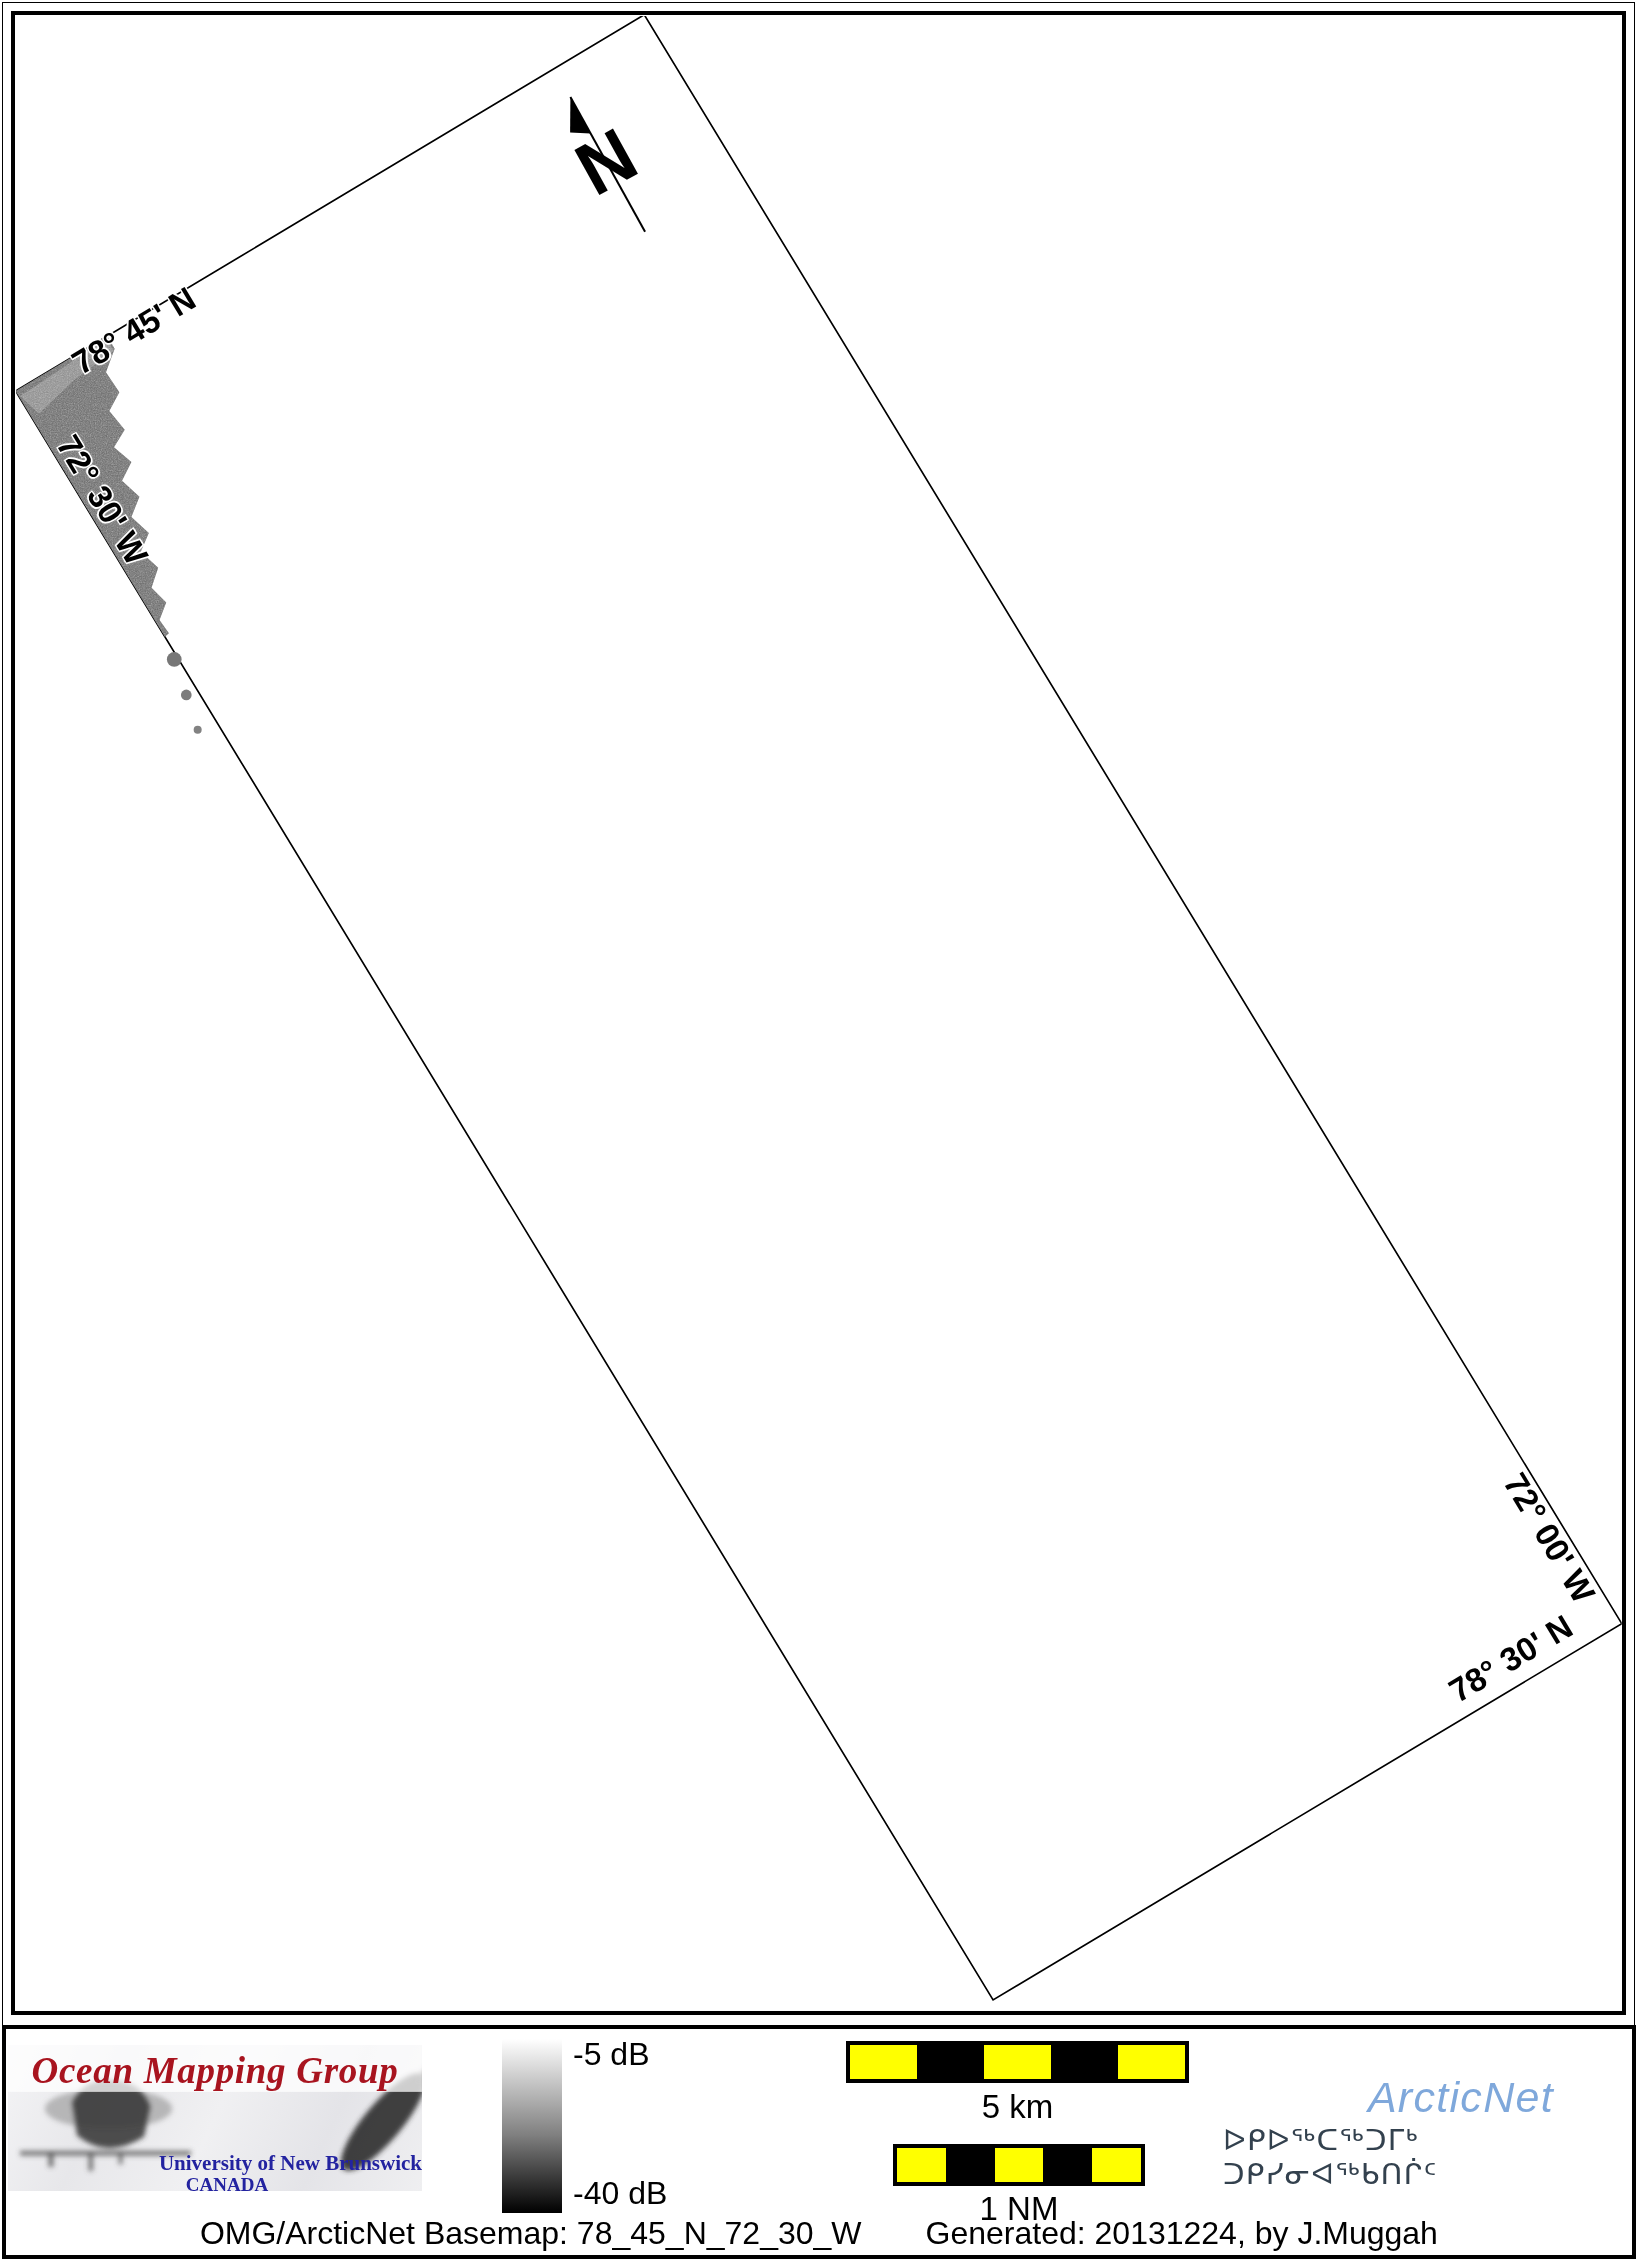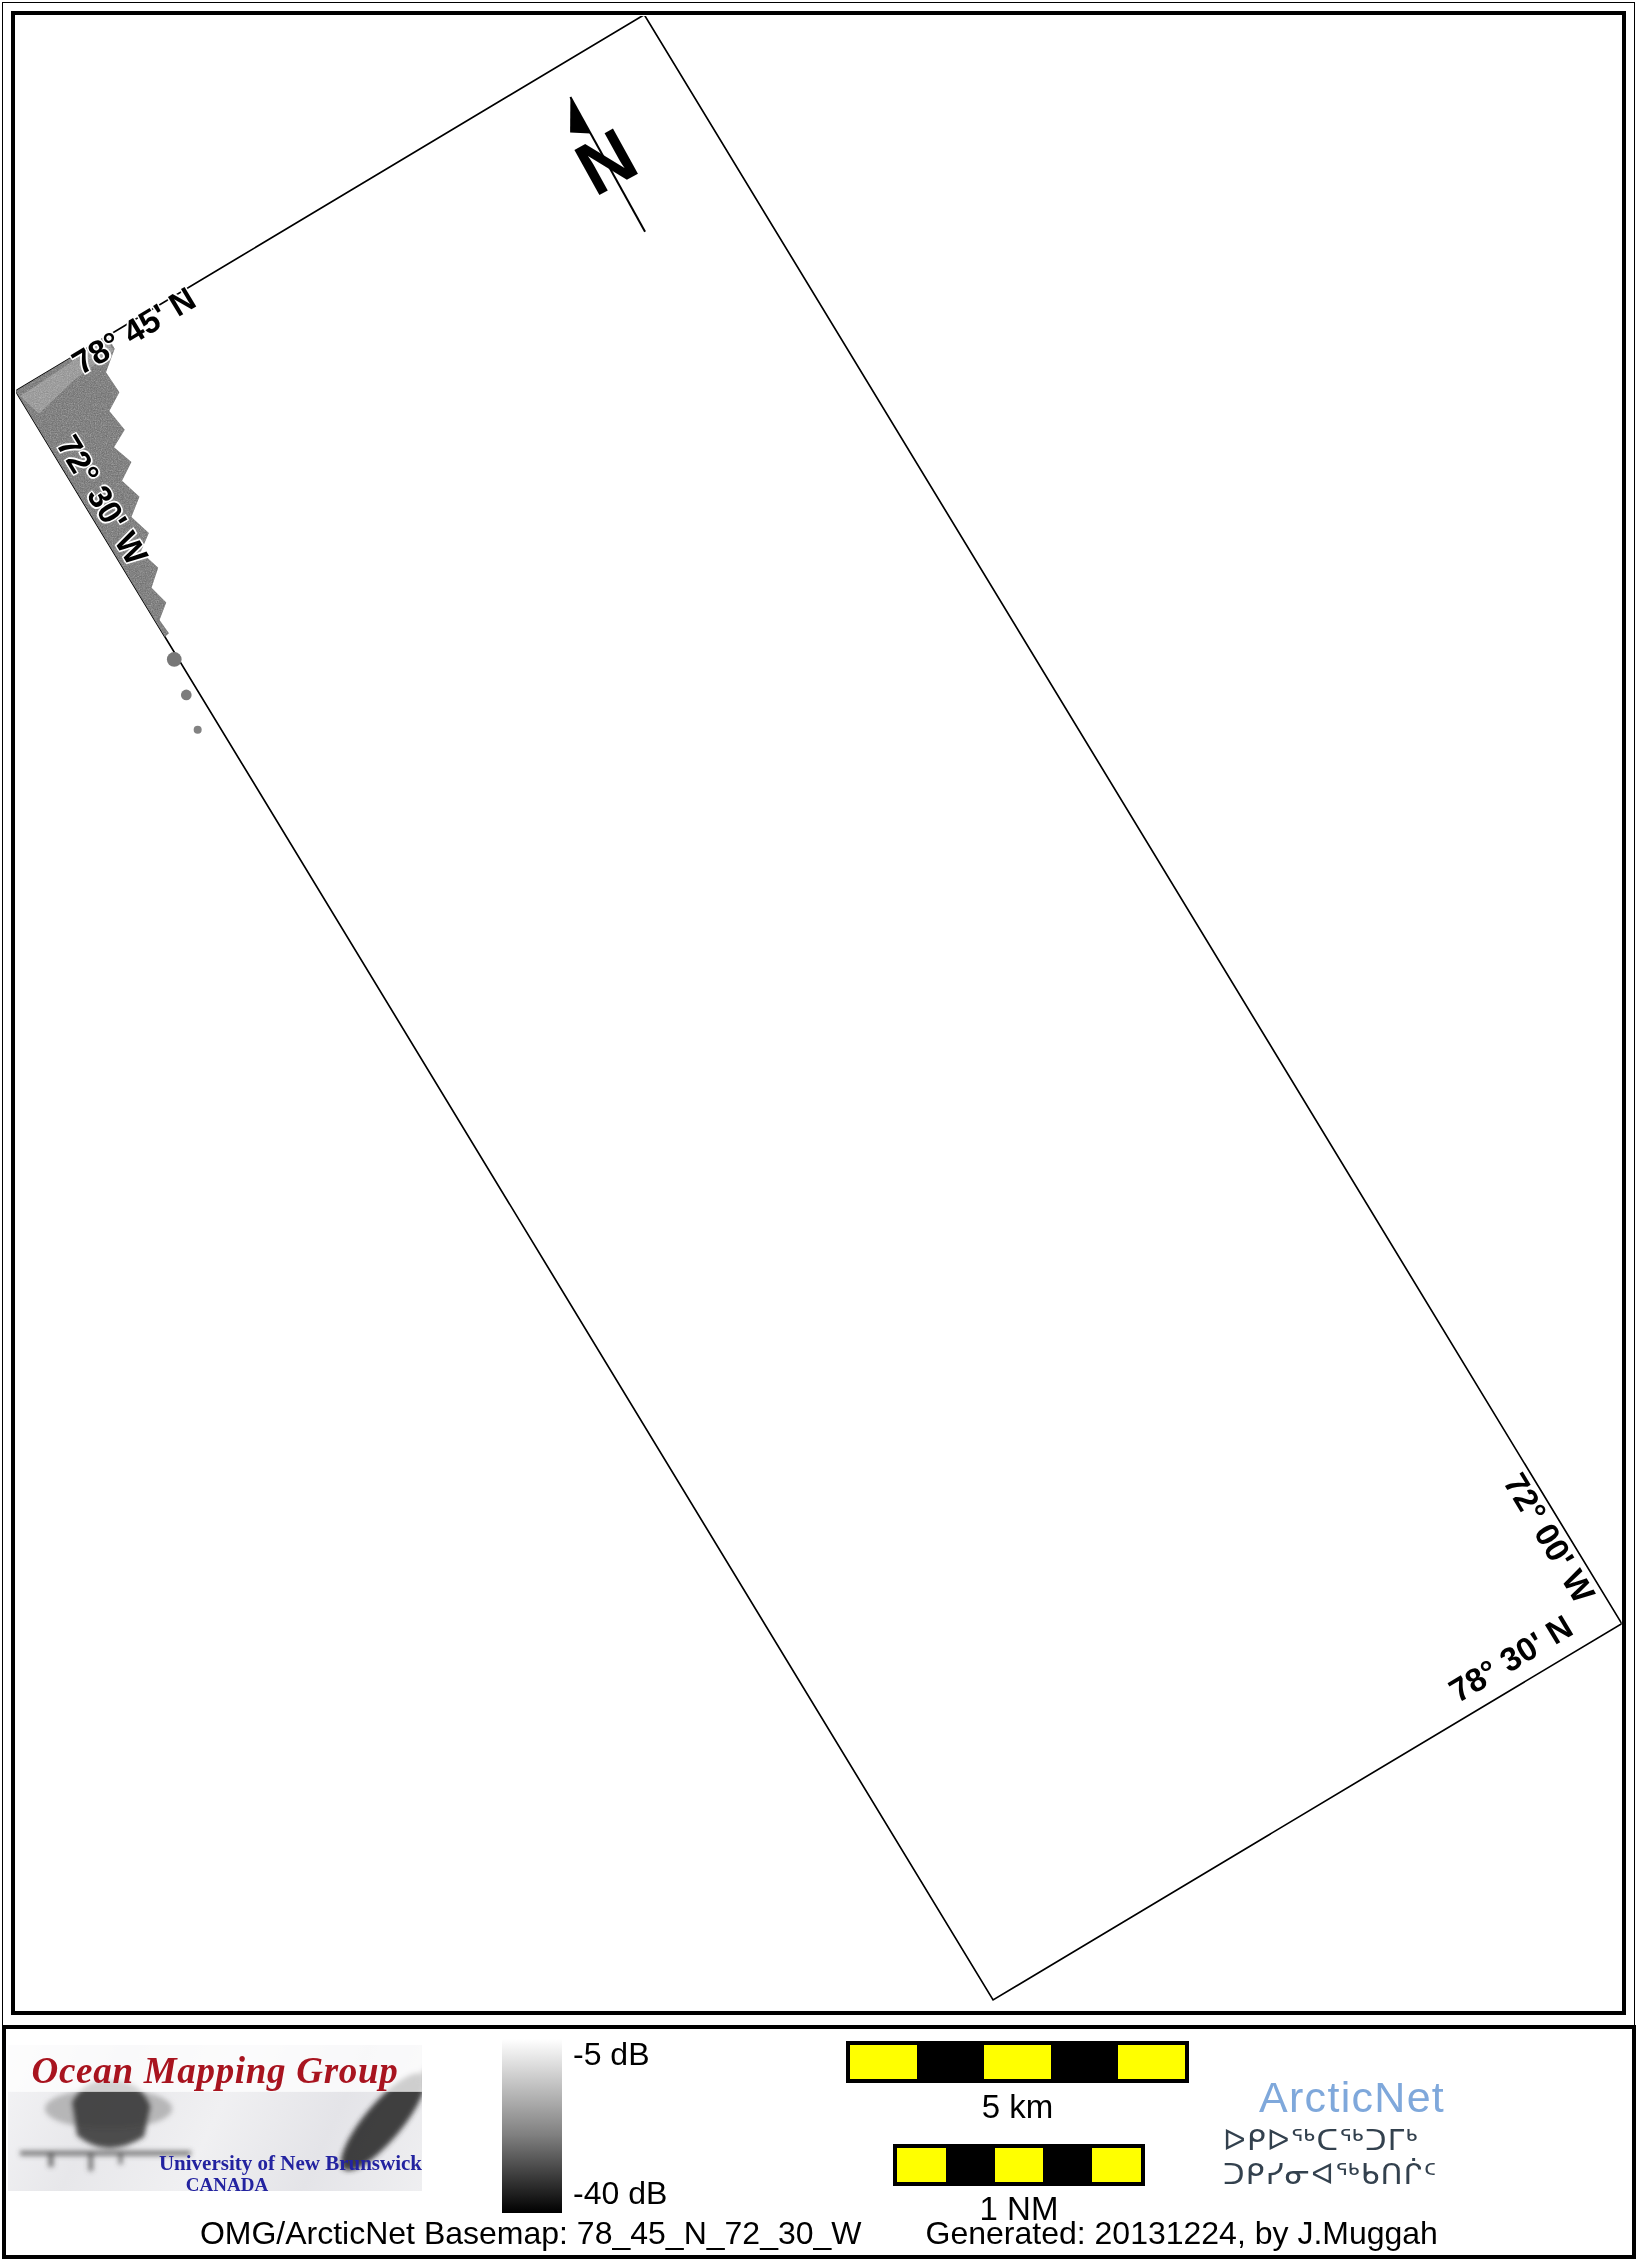--- a/index.html
+++ b/index.html
@@ -60,22 +60,22 @@
   }
   .scalebar .seg{flex:1 1 0;}
   .scalebar .seg:nth-child(odd){background:#ffff00;}
   .scalebar .seg:nth-child(even){background:#000;}
   .sb-km{left:846px; top:2041px; width:343px;}
   .sb-nm{left:893px; top:2144px; width:252px;}
   .sb-label{position:absolute; text-align:center; font-size:33px;}
   .sb-km-label{left:846px; top:2088px; width:343px;}
   .sb-nm-label{left:893px; top:2190px; width:252px;}
   .arcticnet-name{
-    position:absolute; left:1259px; top:2073px; width:295px; text-align:left;
-    font-size:43px; color:#7fa8db; letter-spacing:1.3px;
+    position:absolute; left:1259px; top:2073px; width:295px; text-align:right;
+    font-size:43px; color:#7fa8db; letter-spacing:1.3px;font-style:italic;
   }
   .arcticnet-syllabics{
     position:absolute; left:1223px; top:2123px; width:372px; 
     font-family:"DejaVu Sans", sans-serif; font-size:29.5px; color:#33414e; letter-spacing:1.3px;
   }
   .footer-line{
     position:absolute; left:11.4px; top:2215px; width:1615px; text-align:center;
     font-size:32px; white-space:nowrap;
   }
   .footer-generated{margin-left:64px;}

